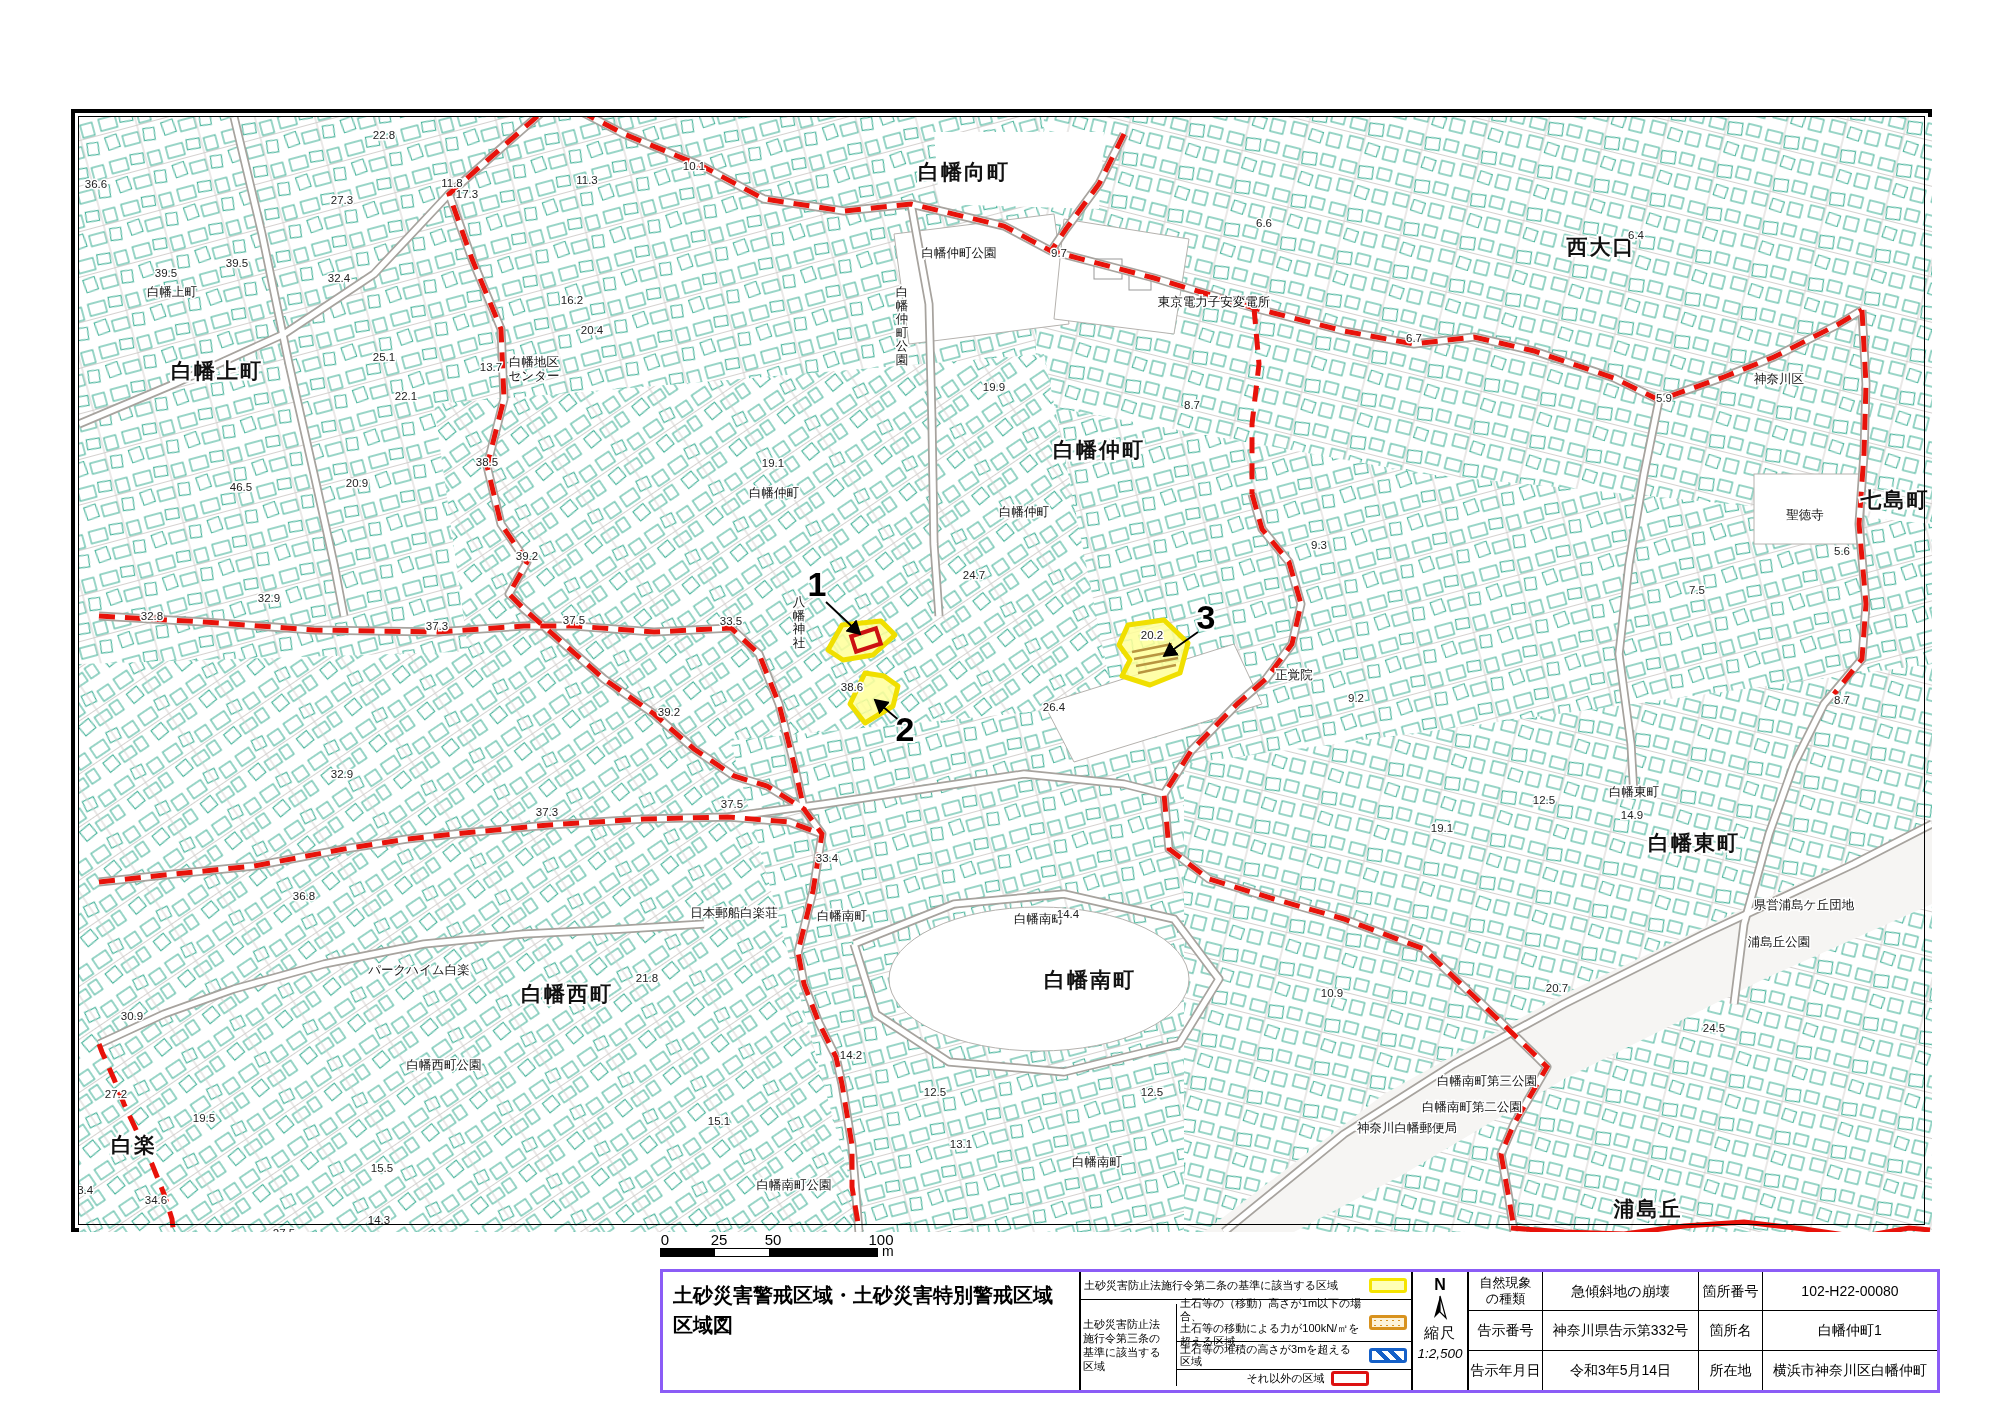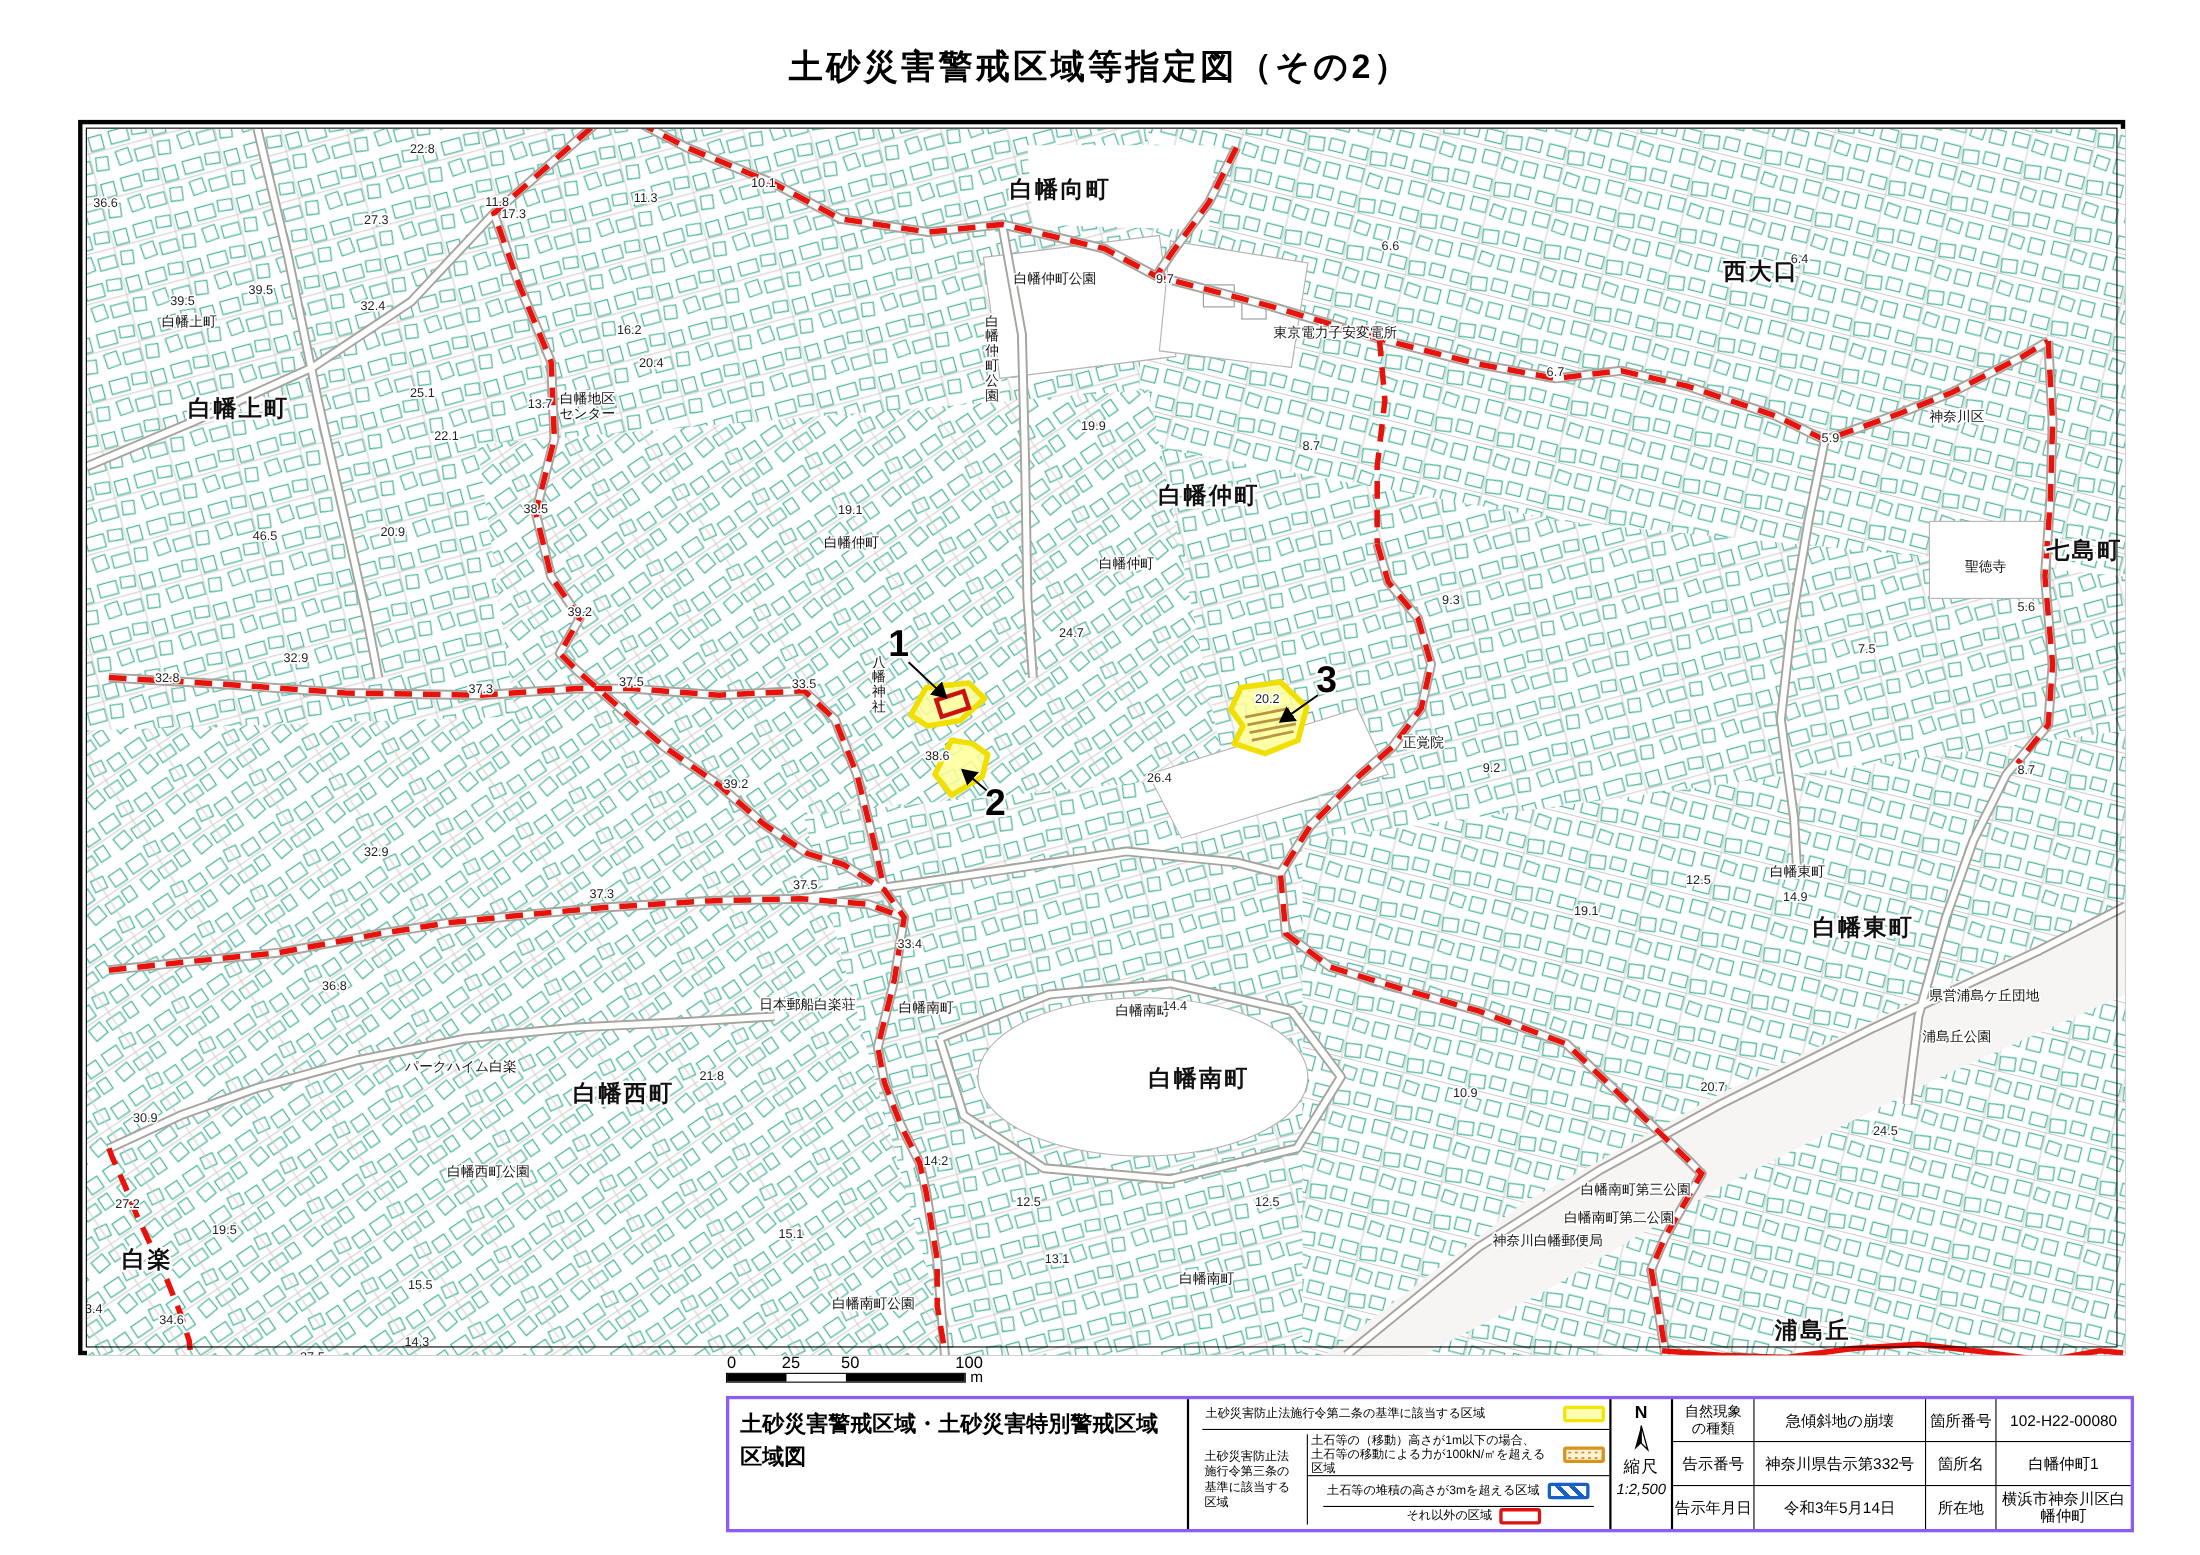--- a/index.html
+++ b/index.html
@@ -37,21 +37,21 @@
   .scale-ticks{position:relative;height:16px;font-size:15px;}
   .scale-ticks span{position:absolute;transform:translateX(-50%);}
   .bar{position:relative;margin-top:1px;width:216px;height:7px;border:1px solid #000;background:#fff;}
   .bar .seg{position:absolute;top:0;bottom:0;background:#000;}
   .scale-unit{position:absolute;left:222px;top:12px;font-size:14px;}
   
   .tblock{position:absolute;left:660px;top:1269px;width:1280px;height:124px;
         border:3px solid #8b5cf6;box-sizing:border-box;display:flex;background:#fff;font-size:14px;}
   .tb-cell{box-sizing:border-box;border-right:2px solid #000;}
   .tb-doctitle{width:418px;padding:8px 10px;font-size:20px;font-weight:bold;line-height:30px;}
-  .tb-legend{width:384px;display:flex;flex-direction:column;padding-left:12px;}
+  .tb-legend{width:332px;display:flex;flex-direction:column;}
   .tl-row{display:flex;border-bottom:1.5px solid #000;box-sizing:border-box;align-items:center;}
   .tl-row:last-child{border-bottom:none;}
   .tl-text{flex:1;font-size:11px;line-height:12.5px;padding:2px 3px;white-space:pre-line;}
   .tl-group{display:flex;flex:1;}
   .tl-grouplabel{width:96px;border-right:1.5px solid #000;box-sizing:border-box;
         font-size:11px;line-height:14px;padding:3px 2px;white-space:pre-line;
         display:flex;align-items:center;}
   .tl-sub{flex:1;display:flex;flex-direction:column;align-items:center;}
   .tl-subrow{display:flex;align-items:center;border-bottom:1.5px solid #000;box-sizing:border-box;}
   .tl-subrow:last-child{border-bottom:none;margin-left:29px;}
@@ -71,21 +71,20 @@
         display:flex;align-items:center;justify-content:center;text-align:center;
         font-size:14px;line-height:16px;white-space:pre-line;padding:1px;}
   .ti-cell.last-col{border-right:none;}
   .ti-cell.last-row{border-bottom:none;}
 </style>
 </head>
 <body>
 
 <div class="page">
 
-  <div class="doc-title">土砂災害警戒区域等指定図（その2）</div>
 
   <div class="map-frame">
     <svg class="map-svg" width="1853" height="1115" viewBox="75 113 1853 1115">
       <defs>
         <pattern id="pb1" width="58" height="44" patternUnits="userSpaceOnUse" patternTransform="rotate(-15)">
           <rect width="58" height="44" fill="#ffffff"></rect>
           <g fill="none" stroke="#46b39a" stroke-width="1.1">
             <rect x="3" y="4" width="17" height="12"></rect>
             <rect x="24" y="3" width="13" height="10" transform="rotate(6 30 8)"></rect>
             <rect x="42" y="5" width="12" height="13"></rect>

